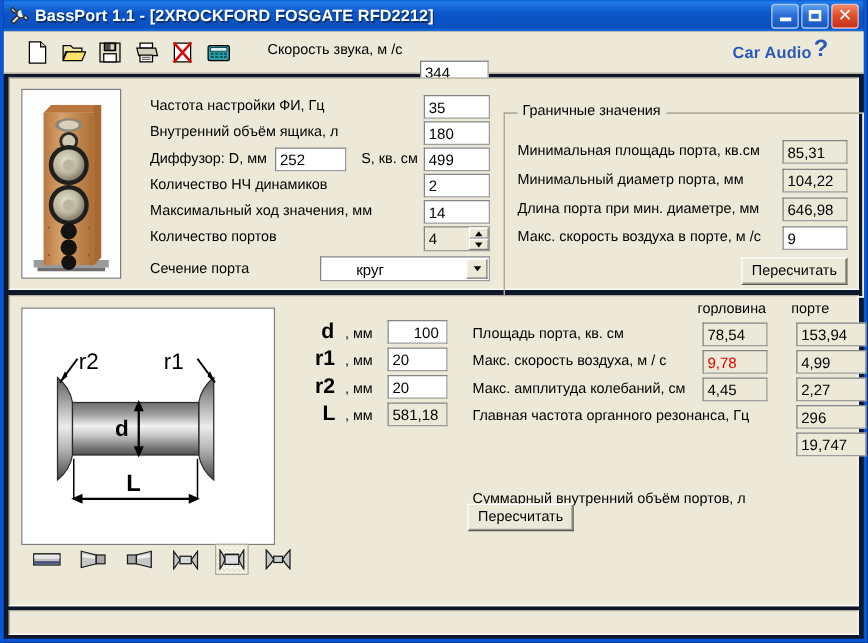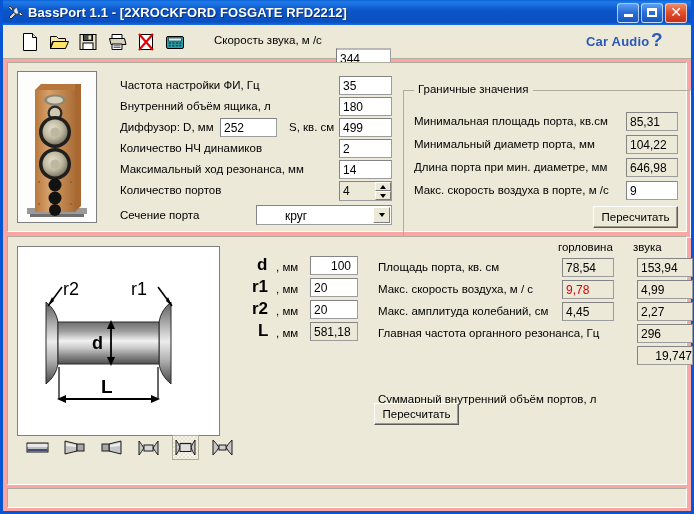--- a/index.html
+++ b/index.html
@@ -5,21 +5,21 @@
   html,body{margin:0;padding:0;}
   body{
     width:694px;height:514px;overflow:hidden;
     font-family:"Liberation Sans","DejaVu Sans",sans-serif;
     background:#0a246a;
     -webkit-font-smoothing:none;
   }
   .window{
     position:absolute;left:0;top:0;width:694px;height:514px;
     box-sizing:border-box;
-    background:#fca5a5;
+    background:#0f172a;
     border:3px solid #0a55d4;
     border-top:none;
     display:flex;flex-direction:column;
   }
   
   .titlebar{
     height:25px;flex:0 0 25px;
     background:linear-gradient(180deg,#0b61d6 0%,#1f7ae8 8%,#0c56c9 40%,#0a4fc0 88%,#1b6fe0 100%);
     display:flex;align-items:center;
     padding:0 2px 0 4px;
@@ -314,21 +314,21 @@
             <circle cx="53" cy="132" r="0.9"></circle>
         </g>
       </svg>
     </div>
 
     <div class="lbl" style="left:112px;top:16px;">Частота настройки ФИ, Гц</div>
     <div class="lbl" style="left:112px;top:37px;">Внутренний объём ящика, л</div>
     <div class="lbl" style="left:112px;top:58px;">Диффузор: D, мм</div>
     <div class="lbl" style="left:281px;top:58px;">S, кв. см</div>
     <div class="lbl" style="left:112px;top:79px;">Количество НЧ динамиков</div>
-    <div class="lbl" style="left:112px;top:100px;">Максимальный ход резонанса, мм</div>
+    <div class="lbl" style="left:112px;top:100px;">Максимальный ход значения, мм</div>
     <div class="lbl" style="left:112px;top:121px;">Количество портов</div>
     <div class="lbl" style="left:112px;top:146px;">Сечение порта</div>
 
     <div class="fld edit" style="left:331px;top:13px;width:53px;">35</div>
     <div class="fld edit" style="left:331px;top:34px;width:53px;">180</div>
     <div class="fld edit" style="left:212px;top:55px;width:57px;">252</div>
     <div class="fld edit" style="left:331px;top:55px;width:53px;">499</div>
     <div class="fld edit" style="left:331px;top:76px;width:53px;">2</div>
     <div class="fld edit" style="left:331px;top:97px;width:53px;">14</div>
 
@@ -428,37 +428,37 @@
     <div class="lbl" style="left:268px;top:68px;">, мм</div>
     <div class="lblb" style="left:250px;top:84px;font-size:17px;">L</div>
     <div class="lbl" style="left:268px;top:90px;">, мм</div>
 
     <div class="fld edit" style="left:302px;top:19px;width:48px;padding-left:20px;">100</div>
     <div class="fld edit" style="left:302px;top:41px;width:48px;">20</div>
     <div class="fld edit" style="left:302px;top:63px;width:48px;">20</div>
     <div class="fld ro" style="left:302px;top:85px;width:48px;">581,18</div>
 
     <div class="col-head" style="left:550px;top:4px;">горловина</div>
-    <div class="col-head" style="left:625px;top:4px;">звука</div>
+    <div class="col-head" style="left:625px;top:4px;">порте</div>
 
     <div class="lbl" style="left:370px;top:24px;">Площадь порта, кв. см</div>
     <div class="lbl" style="left:370px;top:46px;">Макс. скорость воздуха, м / с</div>
     <div class="lbl" style="left:370px;top:68px;">Макс. амплитуда колебаний, см</div>
     <div class="lbl" style="left:370px;top:90px;">Главная частота органного резонанса, Гц</div>
     <div class="lbl" style="left:370px;top:112px;margin-top:44px;">Суммарный внутренний объём портов, л</div>
 
     <div class="fld ro" style="left:554px;top:21px;width:52px;">78,54</div>
     <div class="fld ro red" style="left:554px;top:43px;width:52px;">9,78</div>
     <div class="fld ro" style="left:554px;top:65px;width:52px;">4,45</div>
 
     <div class="fld ro" style="left:629px;top:21px;width:56px;">153,94</div>
     <div class="fld ro" style="left:629px;top:43px;width:56px;">4,99</div>
     <div class="fld ro" style="left:629px;top:65px;width:56px;">2,27</div>
     <div class="fld ro" style="left:629px;top:87px;width:56px;">296</div>
-    <div class="fld ro" style="left:629px;top:109px;width:56px;text-align:right;">19,747</div>
+    <div class="fld ro" style="left:629px;top:109px;width:56px;">19,747</div>
 
     <div class="btn" style="left:366px;top:166px;width:85px;height:22px;">Пересчитать</div>
 
     <div class="shapebar">
 
       <div class="shape-btn">
         <svg class="shape-svg" width="23" height="15" viewBox="0 0 23 15">
           <rect x="1" y="3" width="21" height="9" fill="#bfbfbf" stroke="#1a1a1a" stroke-width="1"></rect>
           <rect x="1.5" y="4" width="20" height="3" fill="#e8e8e8"></rect>
           <rect x="1.5" y="9" width="20" height="2" fill="#3e4a77"></rect>

